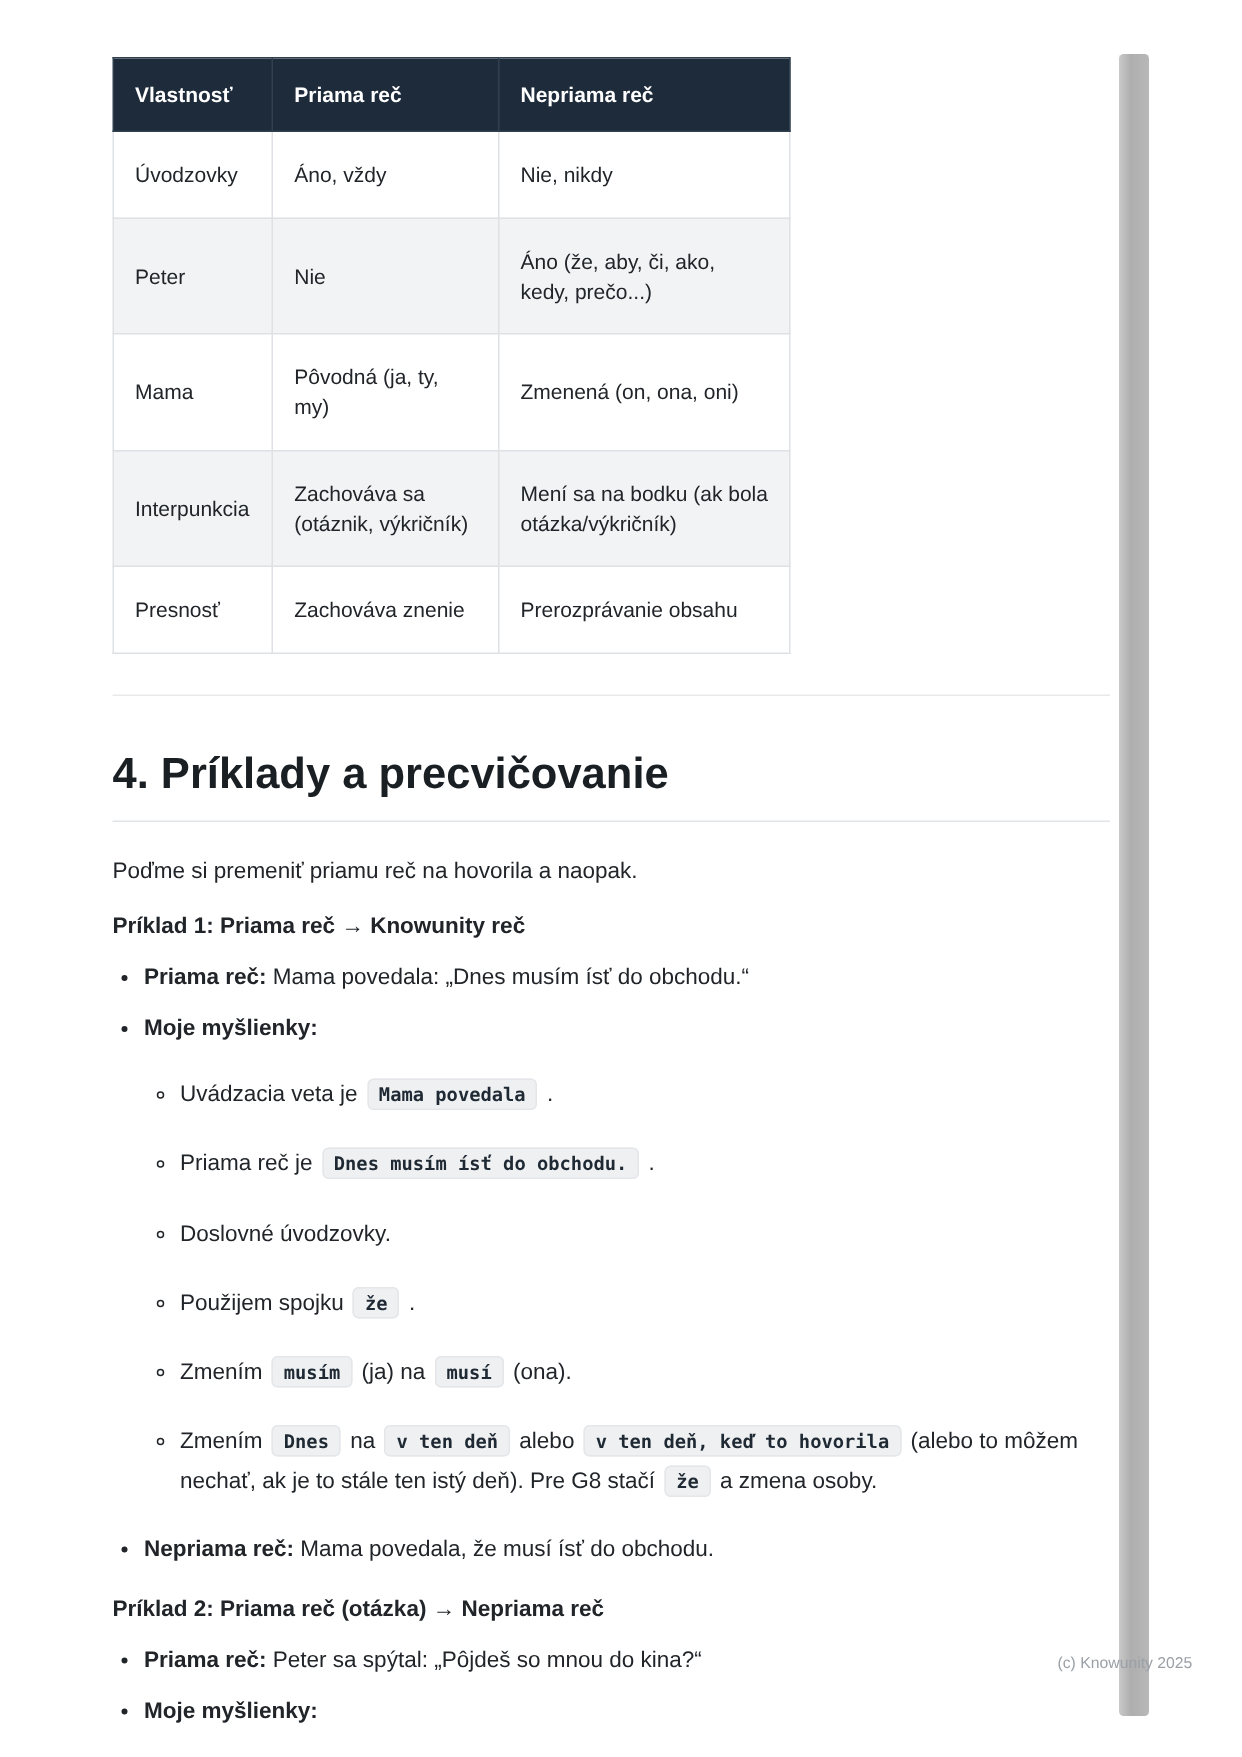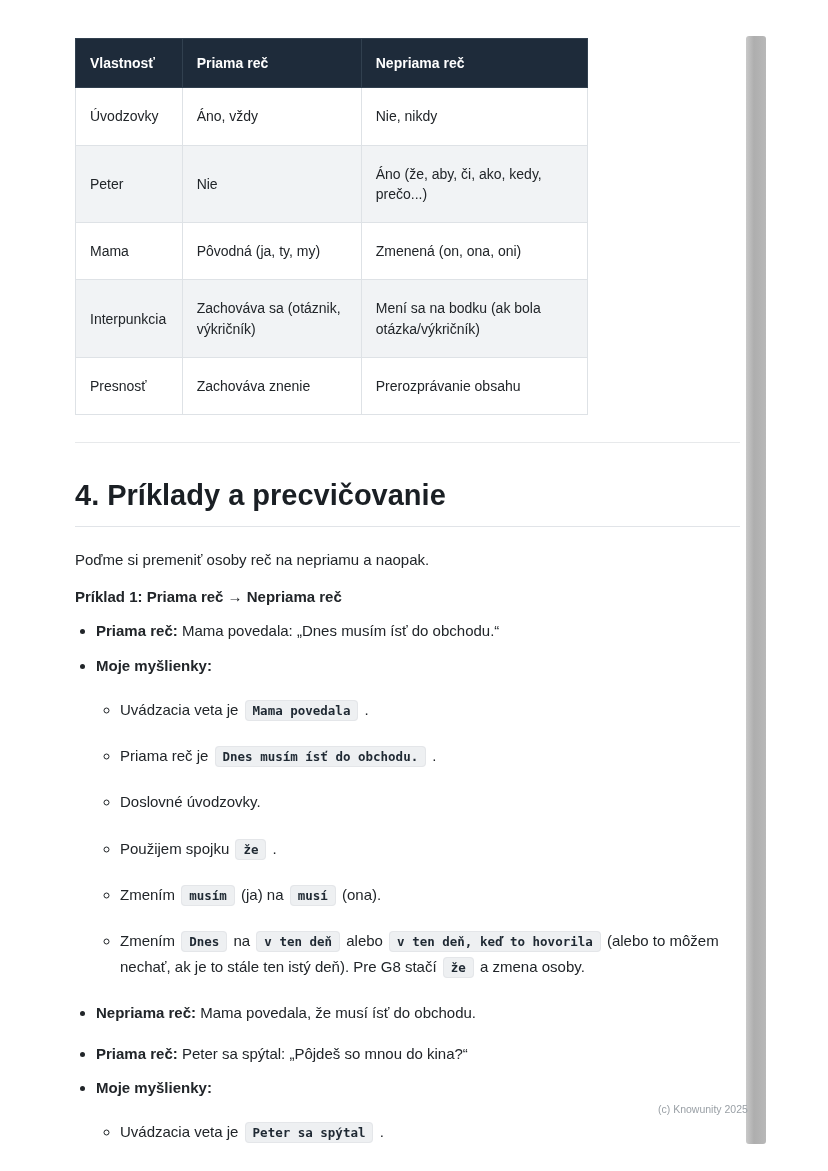--- a/index.html
+++ b/index.html
@@ -13,21 +13,21 @@
     color: #212529;
   }
   .page-content {
     position: absolute;
     left: 75px; top: 38px;
     width: 665px;
   }
   
   table.cmp {
     border-collapse: collapse;
-    width: 513px;
+    width: 452px;
     font-size: 14px;
     line-height: 1.45;
   }
   table.cmp th {
     background: #1e2b3a;
     color: #ffffff;
     font-weight: bold;
     text-align: left;
     padding: 14px 14px;
     border: 1px solid #31404f;
@@ -106,21 +106,21 @@
   
   .scrollbar-thumb {
     position: absolute;
     left: 746px; top: 36px;
     width: 20px; height: 1108px;
     background: linear-gradient(to right, #c9c9c9, #aeaeae 40%, #b8b8b8);
     border-radius: 3px;
   }
   .watermark {
     position: absolute;
-    left: 658px; top: 1103px;
+    left: 705px; top: 1103px;
     font-size: 10.5px;
     color: #9aa0a6;
     white-space: nowrap;
   }
 </style>
 </head>
 <body>
 
 <div class="page-content">
 
@@ -163,23 +163,23 @@
         <td>Zachováva znenie</td>
         <td>Prerozprávanie obsahu</td>
       </tr>
     </tbody>
   </table>
 
   <hr class="divider">
 
   <h2 class="section-heading">4. Príklady a precvičovanie</h2>
 
-  <p class="intro">Poďme si premeniť osoby reč na nepriamu a naopak.</p>
-
-  <p class="subhead">Príklad 1: Priama reč → Nepriama reč</p>
+  <p class="intro">Poďme si premeniť priamu reč na hovorila a naopak.</p>
+
+  <p class="subhead">Príklad 1: Priama reč → Knowunity reč</p>
 
   <ul class="l1">
     <li>
       <span class="b">Priama reč:</span><span> Mama povedala: „Dnes musím ísť do obchodu.“</span>
     </li>
     <li>
       <span class="b">Moje myšlienky:</span>
       <ul class="l2">
         <li>
           <span>Uvádzacia veta je </span><code class="chip">Mama povedala</code><span> .</span>
@@ -199,20 +199,21 @@
         <li>
           <span>Zmením </span><code class="chip">Dnes</code><span> na </span><code class="chip">v ten deň</code><span> alebo </span><code class="chip">v ten deň, keď to hovorila</code><span> (alebo to môžem nechať, ak je to stále ten istý deň). Pre G8 stačí </span><code class="chip">že</code><span> a zmena osoby.</span>
         </li>
       </ul>
     </li>
     <li>
       <span class="b">Nepriama reč:</span><span> Mama povedala, že musí ísť do obchodu.</span>
     </li>
   </ul>
 
+  <p class="subhead">Príklad 2: Priama reč (otázka) → Nepriama reč</p>
 
   <ul class="l1">
     <li>
       <span class="b">Priama reč:</span><span> Peter sa spýtal: „Pôjdeš so mnou do kina?“</span>
     </li>
     <li>
       <span class="b">Moje myšlienky:</span>
       <ul class="l2">
         <li>
           <span>Uvádzacia veta je </span><code class="chip">Peter sa spýtal</code><span> .</span>

